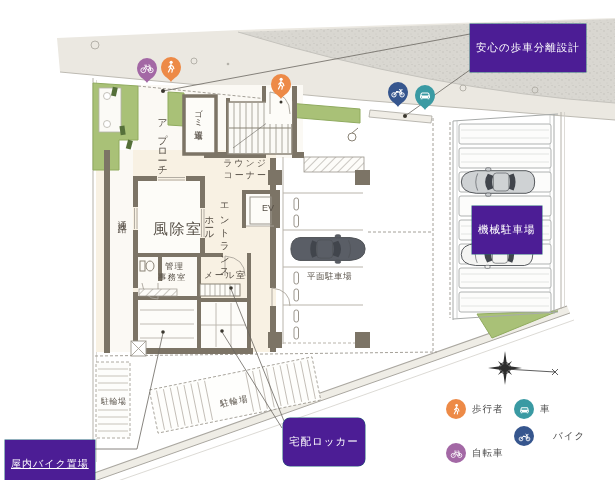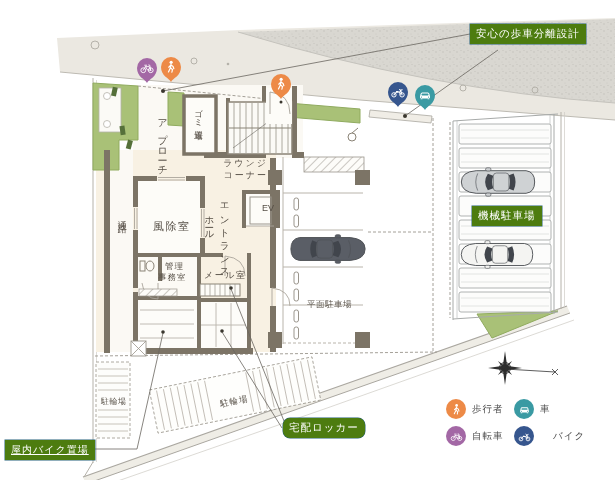--- a/index.html
+++ b/index.html
@@ -2,23 +2,23 @@
 <html><head>
 <meta charset="utf-8">
 <style>
   html,body{margin:0;padding:0;background:#fff;}
   .stage{position:relative;width:615px;height:480px;background:#ffffff;overflow:hidden;
          font-family:"Liberation Sans","DejaVu Sans",sans-serif;}
   svg.plan{position:absolute;left:0;top:0;}
   .lbl{position:absolute;color:#564f46;line-height:1.3;white-space:nowrap;}
   .vtext{writing-mode:vertical-rl;text-orientation:upright;}
   .center{text-align:right;}
-  .callout{position:absolute;background:#4d7c0f;color:#fff;
+  .callout{position:absolute;background:#4c1d95;color:#fff;
            font-family:"Liberation Serif","DejaVu Serif",serif;
-           padding:3px 6px;letter-spacing:1px;white-space:nowrap;box-shadow:0 0 0 0.5px #24607a;}
+           padding:17px 6px;letter-spacing:1px;white-space:nowrap;box-shadow:0 0 0 0.5px #24607a;}
   .legend-item{position:absolute;display:flex;align-items:center;gap:6px;}
   .legend-icon{width:20px;height:20px;border-radius:50%;display:flex;align-items:center;justify-content:center;flex:none;}
   .legend-label{font-family:"Liberation Serif","DejaVu Serif",serif;font-size:9.5px;color:#4c4c4c;letter-spacing:1px;}
   .ent-wrap{position:absolute;display:flex;flex-direction:row-reverse;gap:3px;}
 </style>
 </head>
 <body>
 
 <div class="stage">
 
@@ -397,28 +397,28 @@
 <div class="lbl vtext" style="left:193px;top:103px;font-size:8.5px;letter-spacing:1px;">ゴミ置場</div>
 <div class="lbl center" style="left:206px;top:158px;width:62px;font-size:9px;letter-spacing:2px;">
   <div>ラウンジ</div>
   <div>コーナー</div>
 </div>
 <div class="ent-wrap" style="left:203px;top:197px;">
   <div class="lbl vtext" style="position:static;font-size:9.5px;letter-spacing:2px;">エントランス</div>
   <div class="lbl vtext" style="position:static;font-size:9.5px;letter-spacing:2px;margin-top:12px;">ホール</div>
 </div>
 <div class="lbl center" style="left:248px;top:203px;width:26px;font-size:9px;">EV</div>
-<div class="lbl" style="left:153px;top:219px;font-size:11px;letter-spacing:1.5px;">風除室</div>
+<div class="lbl" style="left:153px;top:219px;font-size:15px;letter-spacing:1.5px;">風除室</div>
 <div class="lbl vtext" style="left:116px;top:213px;font-size:9.5px;letter-spacing:3px;">通路</div>
 <div class="lbl center" style="left:158px;top:261px;width:26px;font-size:8.5px;letter-spacing:1px;">
   <div>管理</div>
   <div>事務室</div>
 </div>
 <div class="lbl" style="left:204px;top:270px;font-size:9px;letter-spacing:1.5px;">メール室</div>
-<div class="lbl" style="left:307px;top:271px;font-size:8.5px;letter-spacing:0.5px;margin-top:28px;">平面駐車場</div>
+<div class="lbl" style="left:307px;top:271px;font-size:8.5px;letter-spacing:0.5px;">平面駐車場</div>
 <div class="lbl" style="left:100px;top:397px;font-size:8px;letter-spacing:0.5px;background:#fdfdfb;padding:0 1px;">駐輪場</div>
 <div class="lbl" style="left:219px;top:396px;font-size:8.5px;letter-spacing:1px;transform:rotate(-11deg);background:#fefefc;padding:0 1px;">駐輪場</div>
 
 <div class="callout" style="left:470px;top:24px;font-size:10.5px;">安心の歩車分離設計</div>
 <div class="callout" style="left:472px;top:206px;font-size:10.5px;">機械駐車場</div>
 <div class="callout" style="left:283px;top:418px;font-size:10.5px;border-radius:7px;">宅配ロッカー</div>
 <div class="callout" style="left:5px;top:440px;font-size:10px;text-decoration:underline;">屋内バイク置場</div>
 
 <div class="legend-item" style="left:446px;top:399px;">
   <span class="legend-icon" style="background: rgb(237, 138, 71);">
@@ -429,21 +429,21 @@
   <span class="legend-label">歩行者</span>
 </div>
 <div class="legend-item" style="left:514px;top:399px;">
   <span class="legend-icon" style="background: rgb(58, 154, 163);">
     <svg width="13" height="13" viewBox="0 0 20 20">
           <use href="#g-car"></use>
         </svg>
   </span>
   <span class="legend-label">車</span>
 </div>
-<div class="legend-item" style="left:446px;top:426px;">
+<div class="legend-item" style="left:446px;top:443px;">
   <span class="legend-icon" style="background: rgb(163, 104, 165);">
     <svg width="13" height="13" viewBox="0 0 20 20">
           <use href="#g-bike"></use>
         </svg>
   </span>
   <span class="legend-label">自転車</span>
 </div>
 <div class="legend-item" style="left:514px;top:426px;gap:19px;">
   <span class="legend-icon" style="background: rgb(54, 86, 142);">
     <svg width="13" height="13" viewBox="0 0 20 20">

